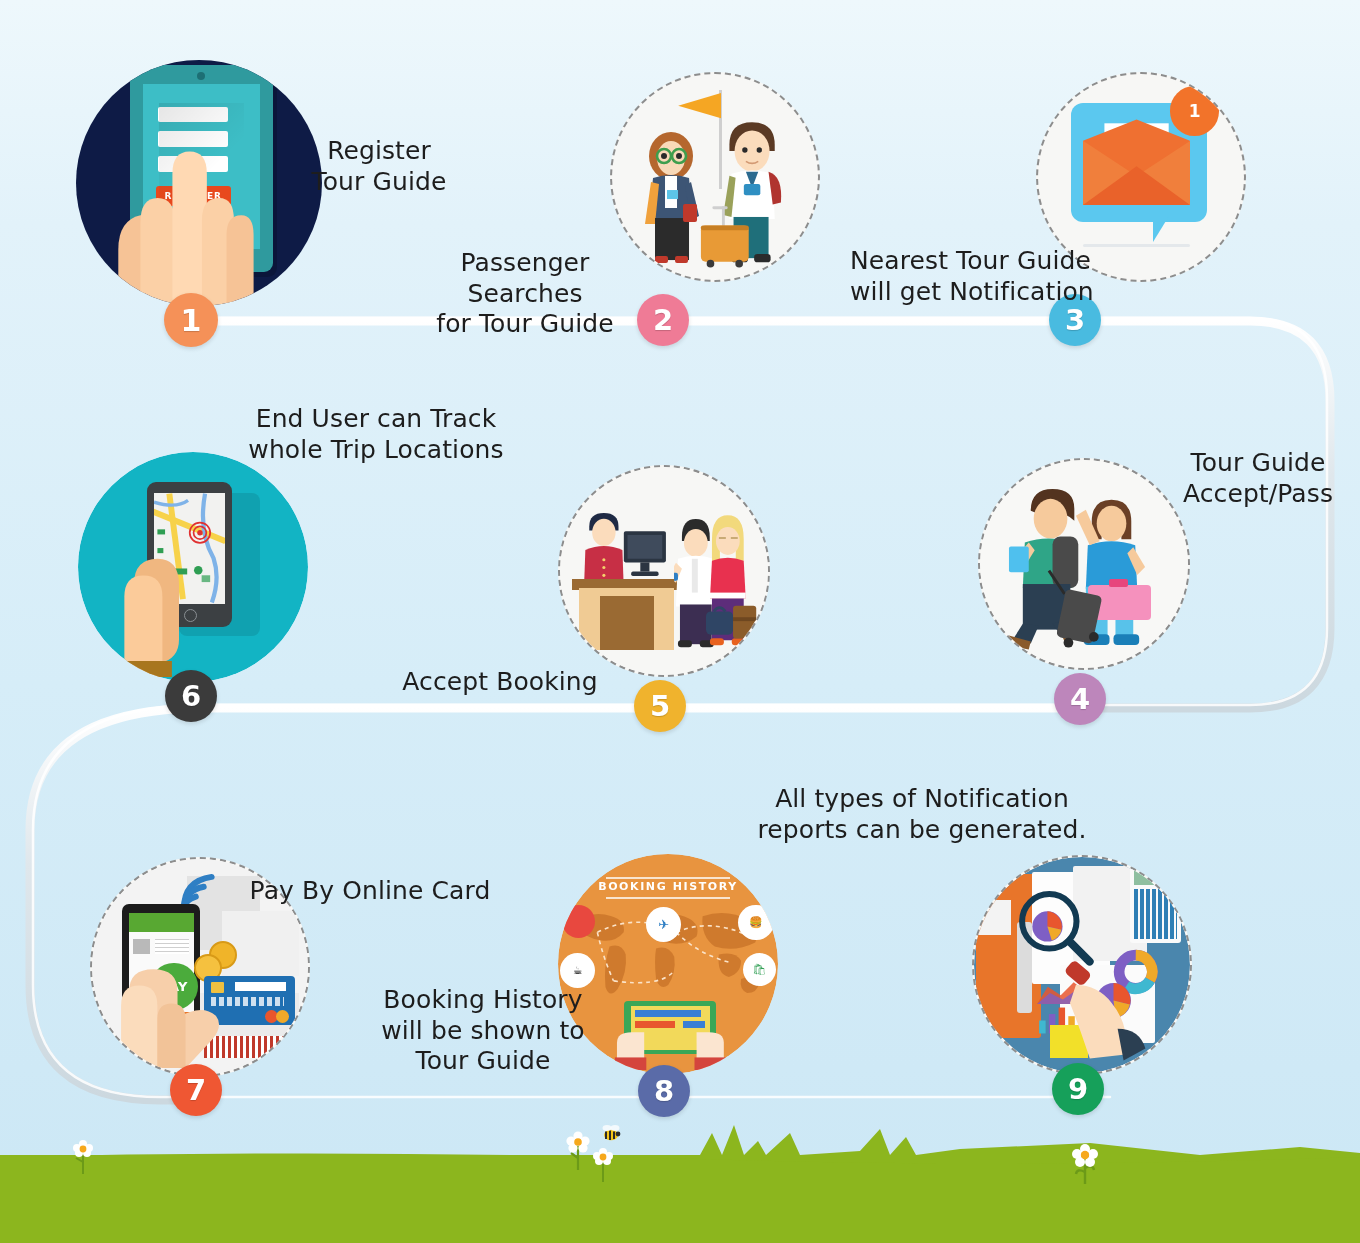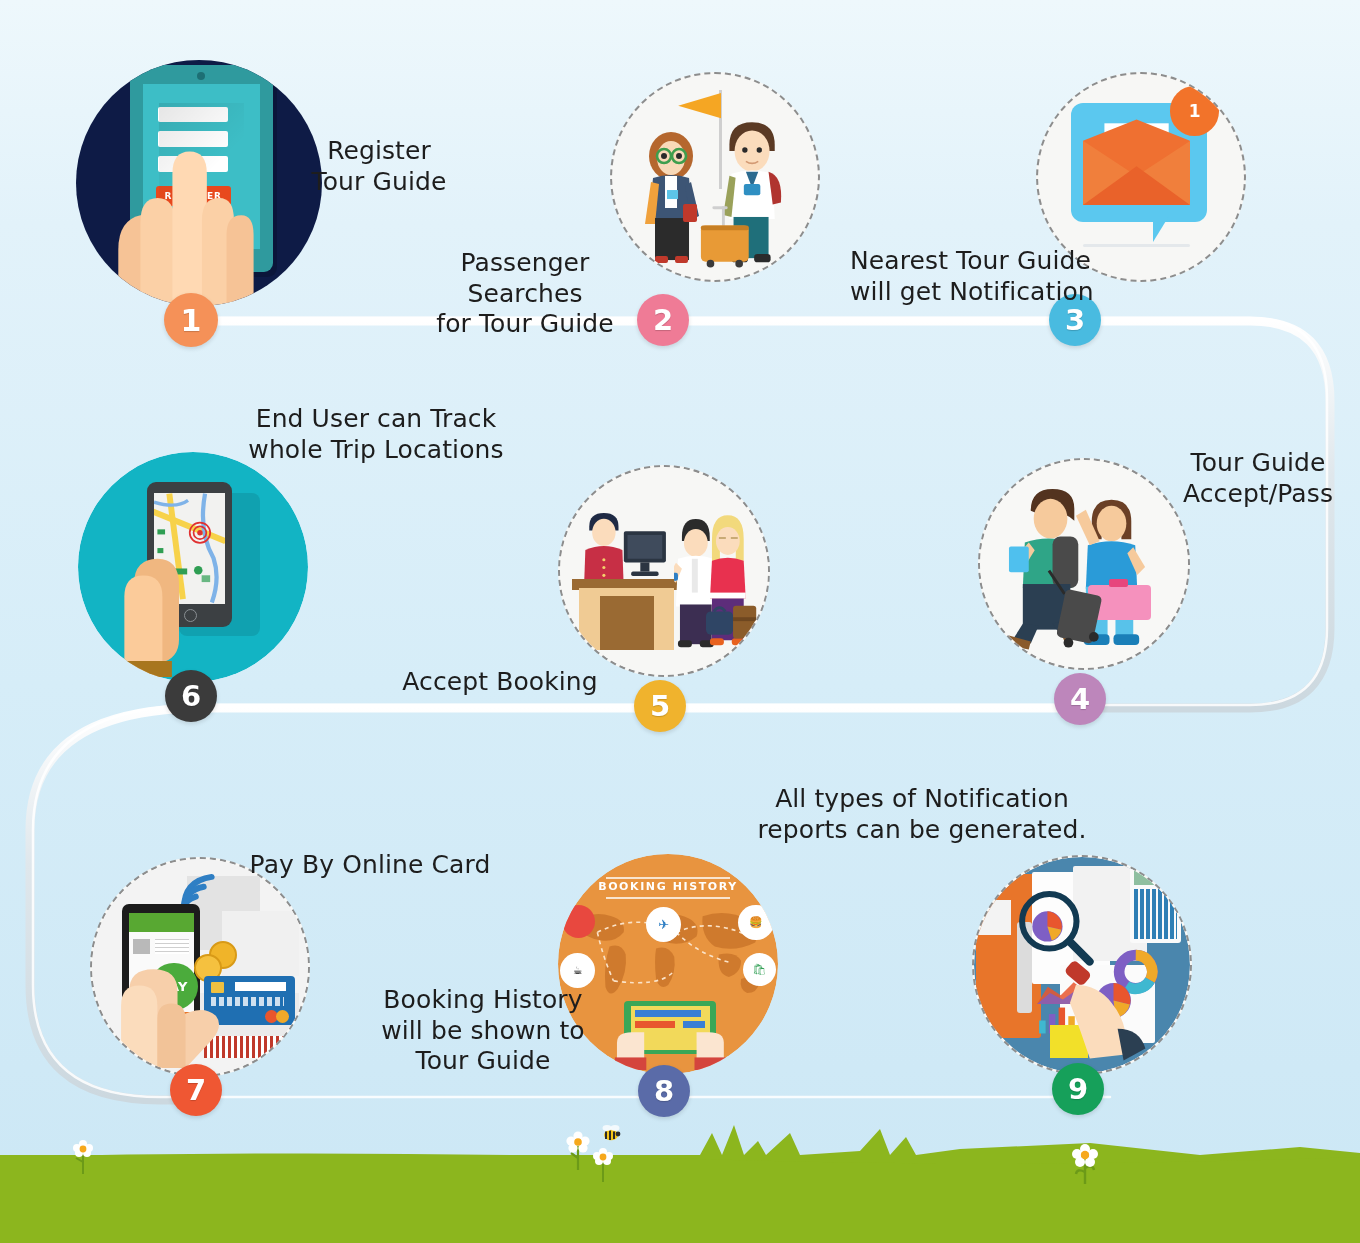--- a/index.html
+++ b/index.html
@@ -434,21 +434,21 @@
     <svg style="position:absolute; left:9%; top:40%; width:56%; height:58%;" viewBox="0 0 120 120">
       <path d="M18 120 L18 44 Q18 22 42 22 Q66 22 66 44 L66 70 Q90 56 104 68 Q112 78 100 92 L76 118 Z" fill="#f7cfaa"></path>
       <path d="M10 120 L10 58 Q10 38 28 38 Q46 38 46 58 L46 120 Z" fill="#fbdcbc"></path>
       <path d="M46 120 L46 72 Q46 56 60 56 Q74 56 74 72 L74 120 Z" fill="#f2c398"></path>
     </svg>
   </div>
   <div class="badge" style="left:80px; top:207px; width:52px; height:52px; font-size:29px; background:#ef5733;">
     <span>7</span>
   </div>
 </div>
-<div class="caption c-center" style="left:245px; top:850px; width:250px;">Pay By Online Card</div>
+<div class="caption c-center" style="left:245px; top:876px; width:250px;">Pay By Online Card</div>
 
 <div class="node" style="left:558px; top:854px; width:220px; height:220px;">
   <div class="img-circle plain" style="left:0; top:0; width:220px; height:220px;">
     <div class="s8-bg"></div>
     <div class="s8-rule" style="left:22%; top:10.5%; width:56%;"></div>
     <div class="s8-title">BOOKING HISTORY</div>
     <div class="s8-rule" style="left:22%; top:19.5%; width:56%;"></div>
 
     <svg style="position:absolute; left:4%; top:22%; width:92%; height:46%;" viewBox="0 0 200 100">
       <g fill="#cf7a2d">

